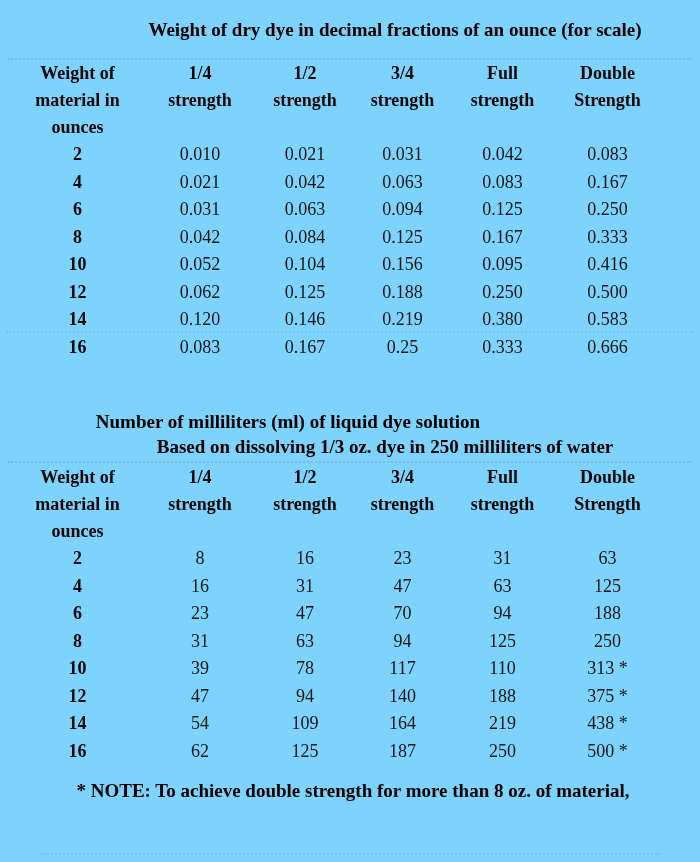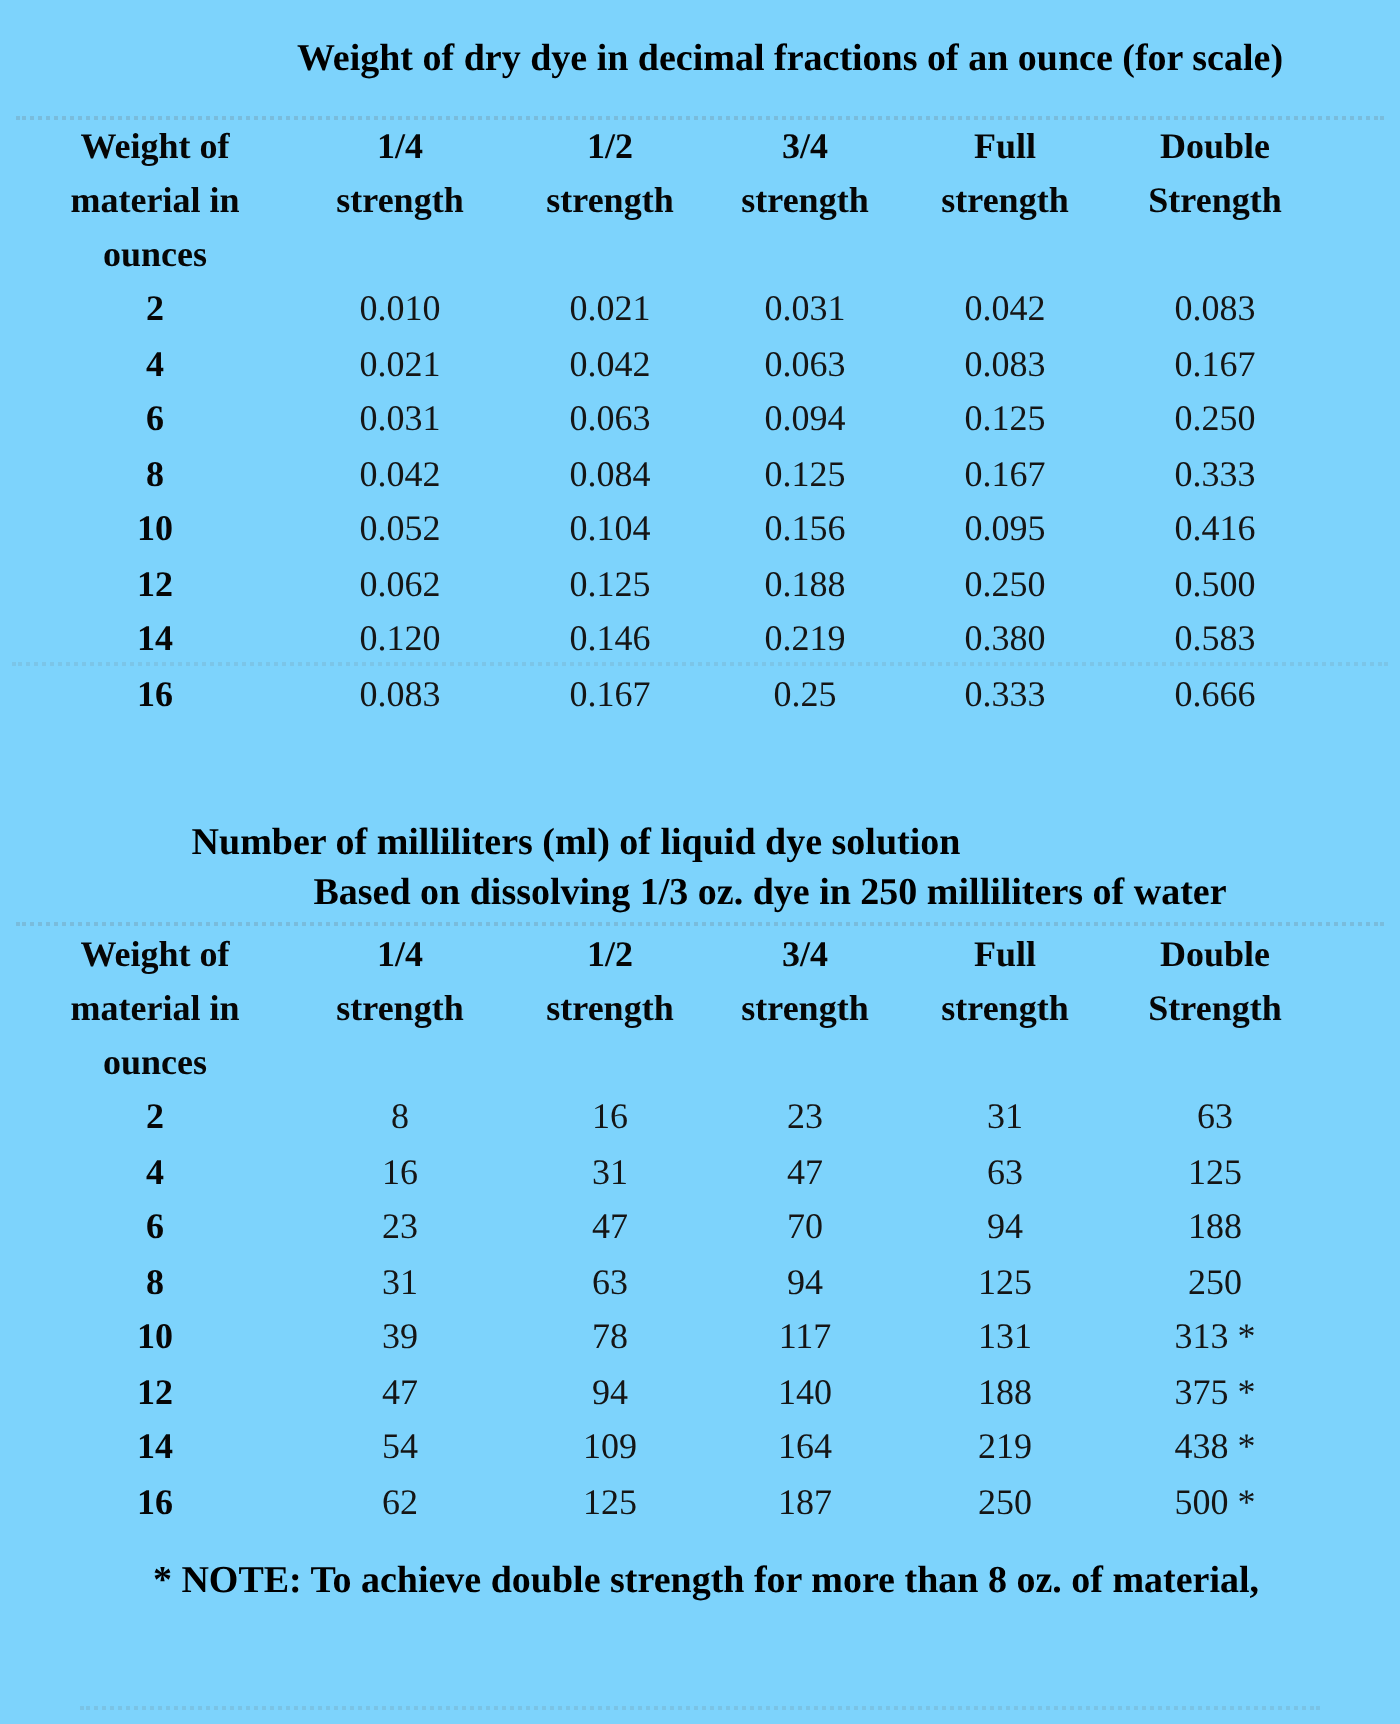--- a/index.html
+++ b/index.html
@@ -229,21 +229,21 @@
           <td>63</td>
           <td>94</td>
           <td>125</td>
           <td>250</td>
         </tr>
         <tr>
           <td class="rowlabel">10</td>
           <td>39</td>
           <td>78</td>
           <td>117</td>
-          <td>131</td>
+          <td>110</td>
           <td>313 *</td>
         </tr>
         <tr>
           <td class="rowlabel">12</td>
           <td>47</td>
           <td>94</td>
           <td>140</td>
           <td>188</td>
           <td>375 *</td>
         </tr>

